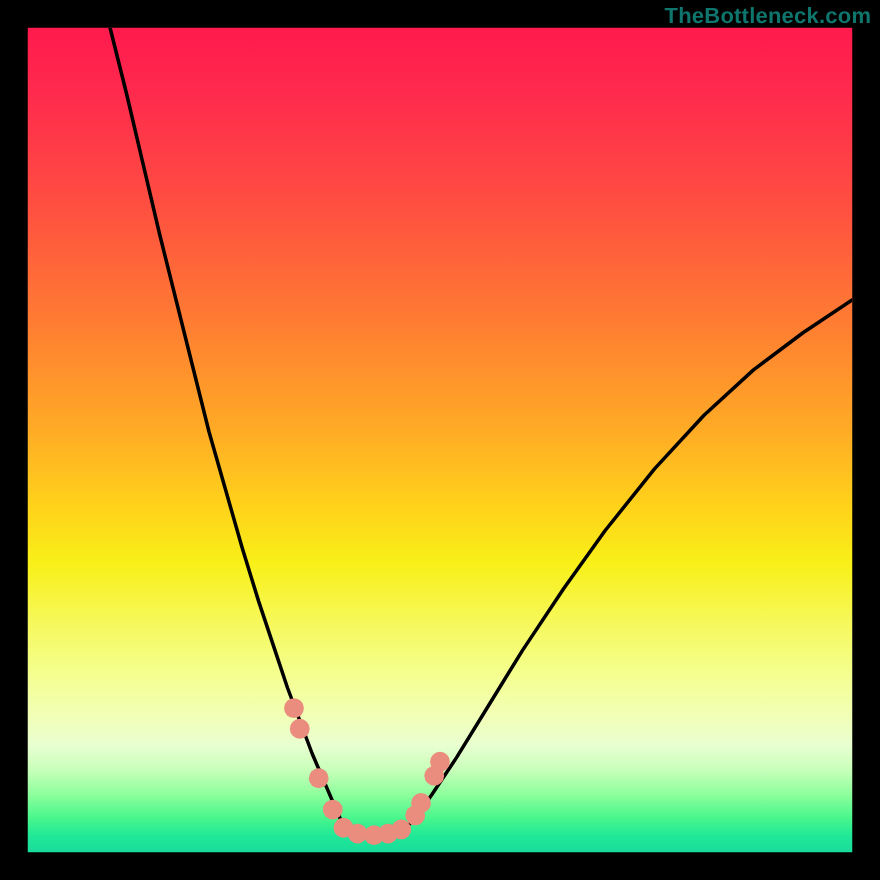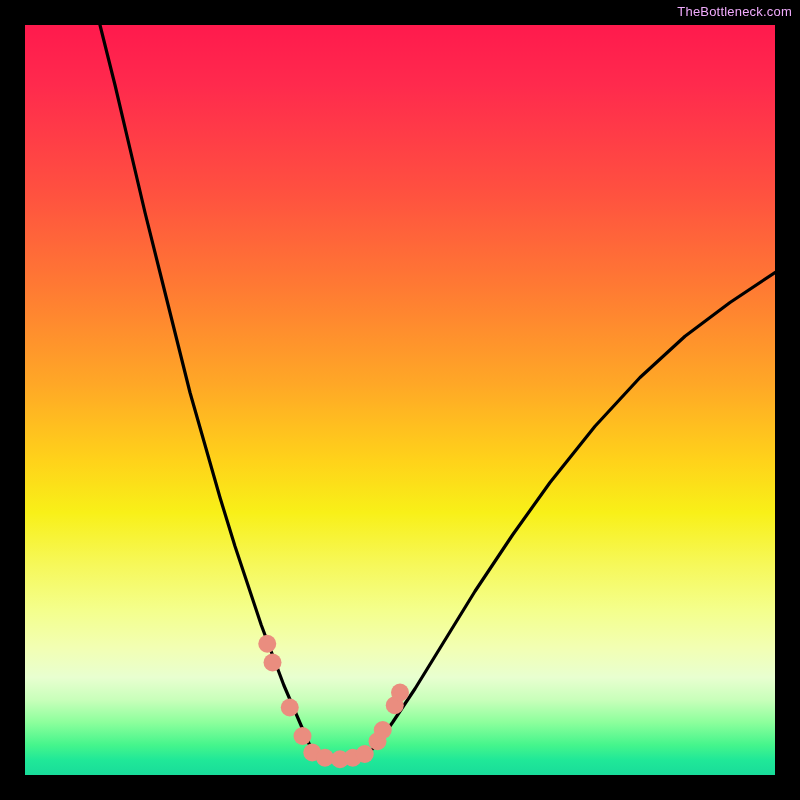--- a/index.html
+++ b/index.html
@@ -48,23 +48,23 @@
     );
   }
   .curve {
     position: absolute;
     inset: 0;
   }
   .attribution {
     position: absolute;
     top: 4px;
     right: 8px;
-    color: #f0abfc;
-    font-size: 13px;
-    font-weight: 400;
+    color: #0f766e;
+    font-size: 20px;
+    font-weight: 700;
     letter-spacing: 0.2px;
   }
 </style>
 </head>
 <body>
 
 <div class="frame">
   <div class="plot">
     <div class="gradient"></div>
     <svg class="curve" viewBox="0 0 750 750" preserveAspectRatio="none">

